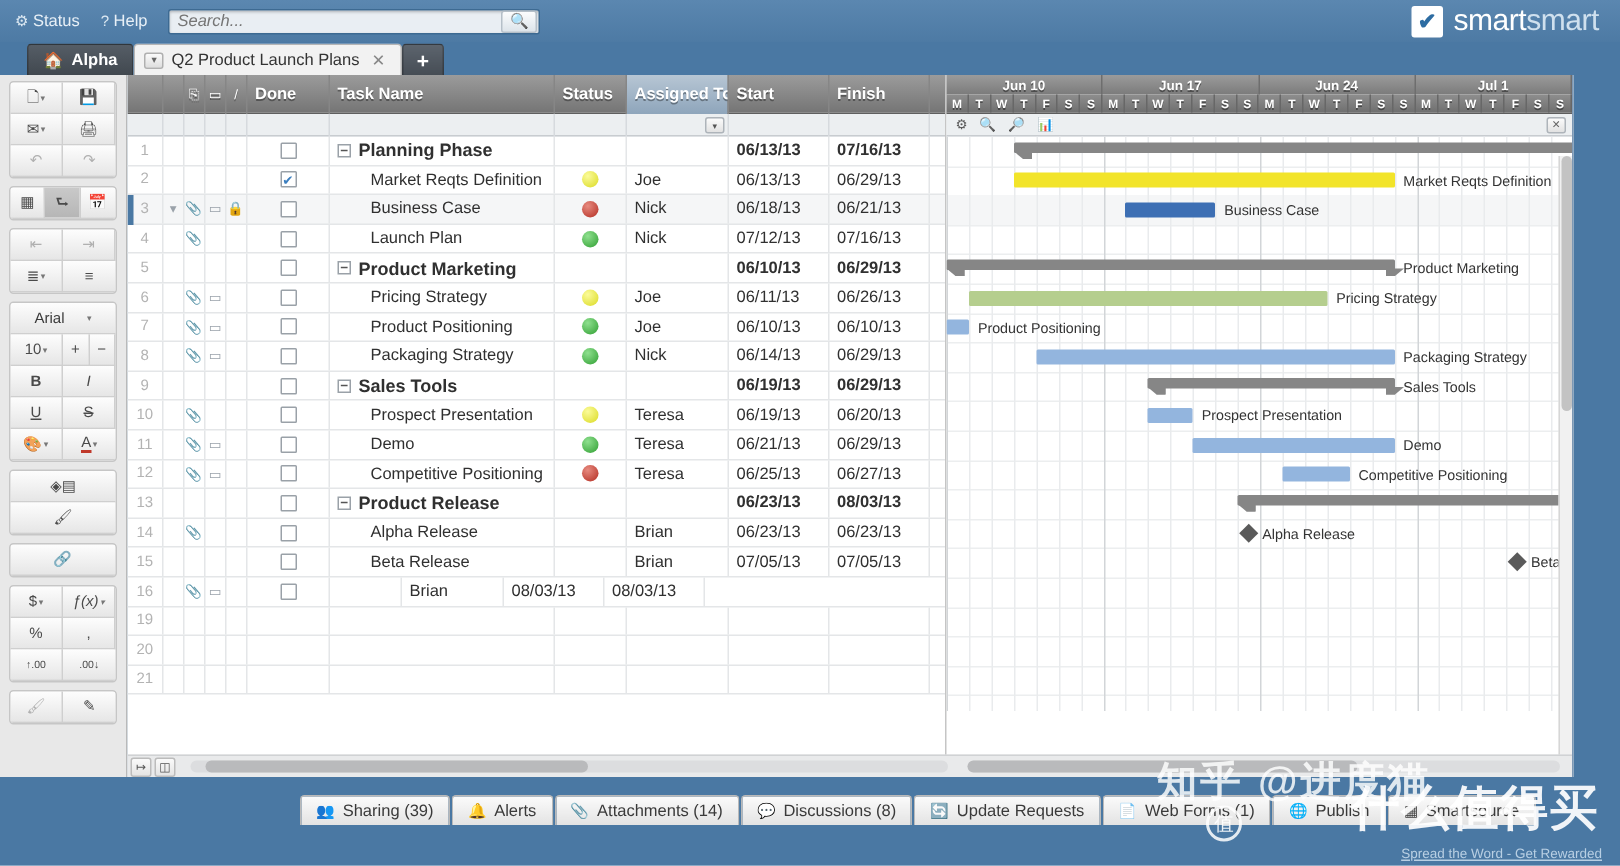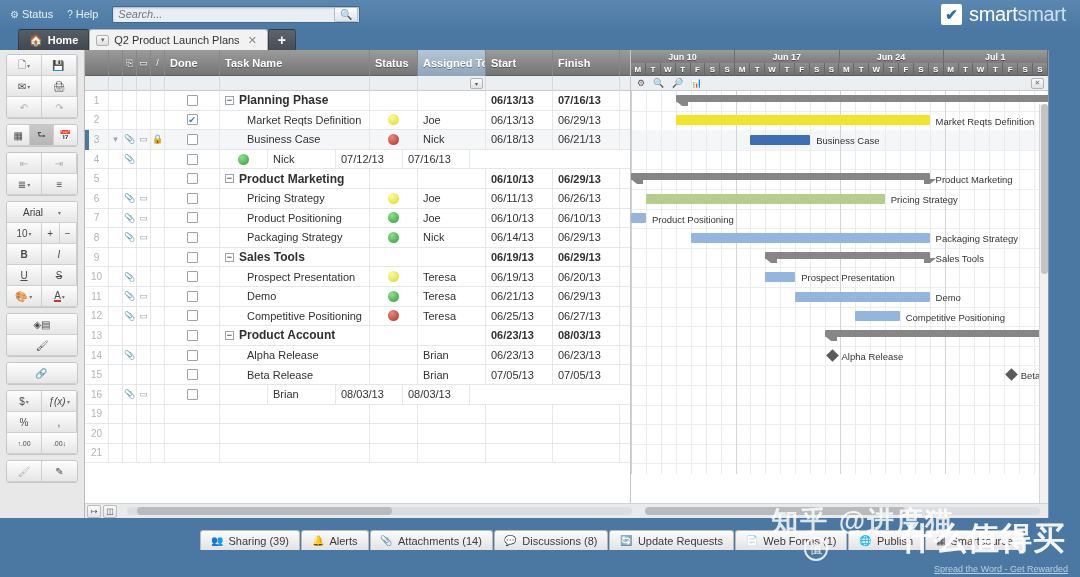--- a/index.html
+++ b/index.html
@@ -242,21 +242,21 @@
     <div id="brandbox">
         <span>✔</span>
       </div>
     <div id="brandtext"><b>smart</b><span class="lt">smart</span></div>
   </div>
 </div>
 
 <div id="tabbar">
   <div class="tab home">
     <span>🏠</span>
-    <span>Home</span>
+    <span>Alpha</span>
   </div>
   <div class="tab active">
     <span class="tabcaret">
         <span>▾</span>
       </span>
     <span>Q2 Product Launch Plans</span>
     <span class="tabclose">✕</span>
   </div>
   <div class="tab add">
     <span>+</span>
@@ -518,20 +518,24 @@
           <div class="cell num" style="width: 24px;">4</div>
           <div class="cell ctr" style="width: 14px;"></div>
           <div class="cell ctr" style="width: 14px;">
             <span class="rico">📎</span>
           </div>
           <div class="cell ctr" style="width: 14px;"></div>
           <div class="cell ctr" style="width: 14px;"></div>
           <div class="cell ctr" style="width: 55px;">
             <div class="chk"></div>
           </div>
+          <div class="cell" style="width: 150px;">
+            <span class="indent"></span>
+            <span>Launch Plan</span>
+          </div>
           <div class="cell ctr" style="width: 48px;">
             <div class="dot Green"></div>
           </div>
           <div class="cell" style="width: 68px;">Nick</div>
           <div class="cell date" style="width: 67px;">07/12/13</div>
           <div class="cell date" style="width: 67px;">07/16/13</div>
         </div>
         <div class="row">
           <div class="cell num" style="width: 24px;">5</div>
           <div class="cell ctr" style="width: 14px;"></div>
@@ -714,21 +718,21 @@
           <div class="cell num" style="width: 24px;">13</div>
           <div class="cell ctr" style="width: 14px;"></div>
           <div class="cell ctr" style="width: 14px;"></div>
           <div class="cell ctr" style="width: 14px;"></div>
           <div class="cell ctr" style="width: 14px;"></div>
           <div class="cell ctr" style="width: 55px;">
             <div class="chk"></div>
           </div>
           <div class="cell parent" style="width: 150px;">
             <span class="expander">−</span>
-            <span>Product Account</span>
+            <span>Product Release</span>
           </div>
           <div class="cell ctr" style="width: 48px;"></div>
           <div class="cell" style="width: 68px;"></div>
           <div class="cell date dateb" style="width: 67px;">06/23/13</div>
           <div class="cell date dateb" style="width: 67px;">08/03/13</div>
         </div>
         <div class="row">
           <div class="cell num" style="width: 24px;">14</div>
           <div class="cell ctr" style="width: 14px;"></div>
           <div class="cell ctr" style="width: 14px;">

